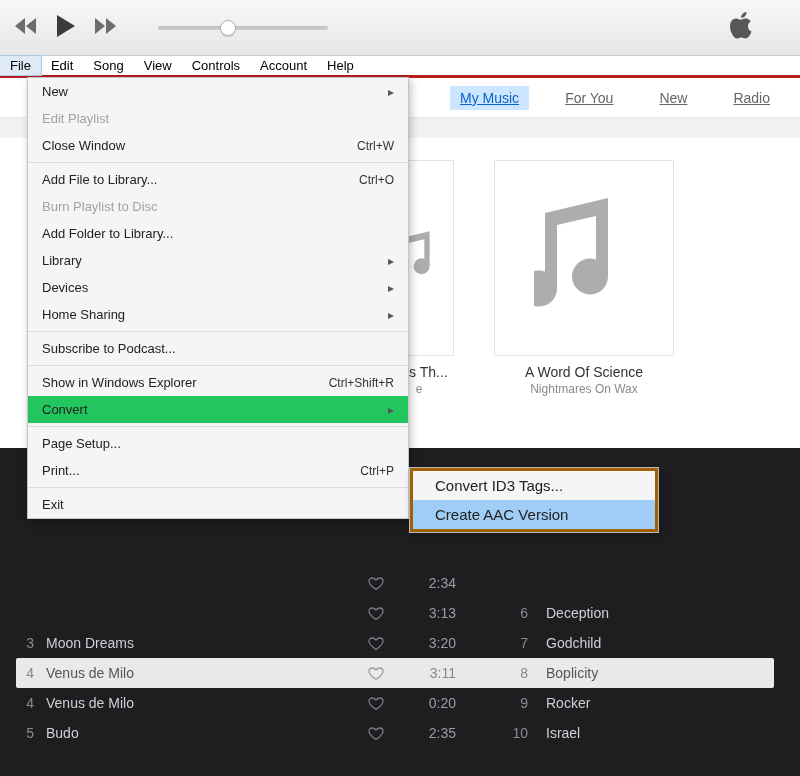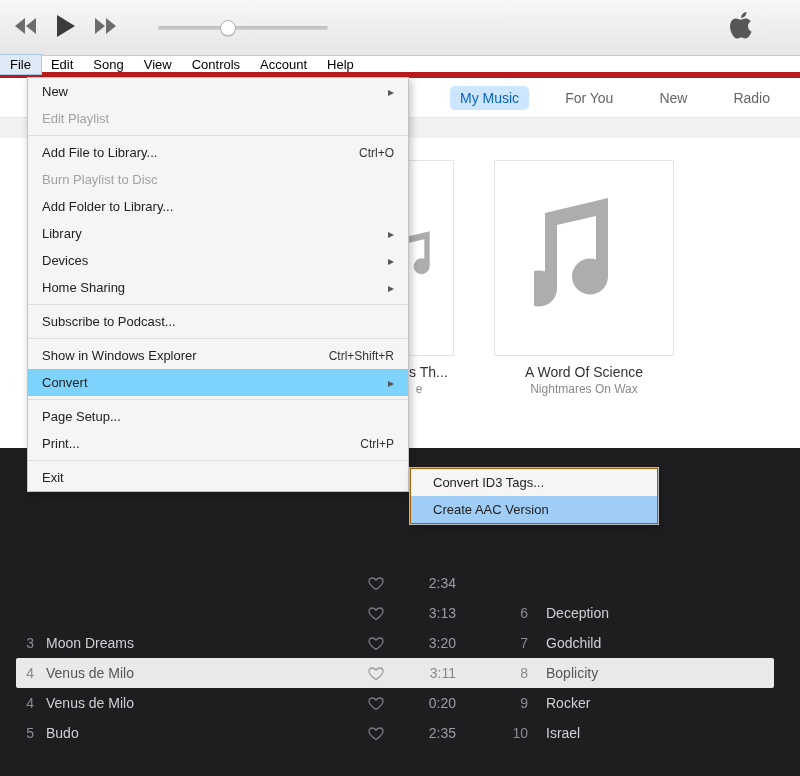--- a/index.html
+++ b/index.html
@@ -28,35 +28,35 @@
     background: #fff; border: 1px solid #b5b5b5;
     box-shadow: 0 1px 1px rgba(0,0,0,.15);
   }
   .apple {
     position: absolute; right: 46px; top: 50%; transform: translateY(-50%);
     color: #575757;
   }
 
   
   .menubar {
-    height: 22px; background: #fff; border-bottom: 6px solid #b91c1c;
+    height: 22px; background: #fff; border-bottom: 3px solid #b91c1c;
     display: flex; align-items: center; font-size: 13px;
     position: relative; z-index: 30;
   }
   .menuitem { padding: 2px 10px; cursor:default; }
   .menuitem.open { background: #dfeaf7; outline: 1px solid #aac8e8; }
 
   
   .tabsbar {
     position: absolute; top: 78px; left: 0; right: 0;
     height: 40px; background: #fff; border-bottom: 1px solid #e5e5e5;
     display: flex; align-items: center; gap: 26px;
     padding-left: 450px; font-size: 14px; color: #666;
   }
-  .tab { padding: 4px 10px; border-radius: 5px; }
+  .tab { padding: 4px 10px; border-radius: 0; text-decoration: underline; }
   .tab.active { background: #cde6ff; color: #0a63c8; }
 
   
   .albums {
     position: absolute; top: 138px; left: 0; right: 0; height: 310px;
     background: #fff;
   }
   .album {
     position: absolute; width: 196px; top: 22px;
   }
@@ -98,35 +98,35 @@
     border: 1px solid #c3c3c3;
     box-shadow: 2px 3px 8px rgba(0,0,0,.25);
     z-index: 40;
     font-size: 13px; color: #222;
   }
   .dd-item {
     display: flex; align-items: center; justify-content: space-between;
     padding: 6px 14px;
   }
   .dd-item.disabled { color: #a2a2a2; }
-  .dd-item.hov { background: #7dd3fc; justify-content: space-between; }
+  .dd-item.hov { background: #22c55e; justify-content: space-between; }
   .dd-sep { height: 1px; background: #dcdcdc; margin: 3px 0; }
   .dd-shortcut { color: #333; font-size: 12px; }
   .dd-chev { color: #555; font-size: 12px; }
 
   
   .submenu {
     position: absolute; top: 468px; left: 410px;
     width: 248px;
     background: #f5f5f5;
-    border: 1px solid #a16207;
+    border: 3px solid #a16207;
     box-shadow: 2px 3px 8px rgba(0,0,0,.25);
     z-index: 41;
     outline: 1px solid #bbb;
-    font-size: 13px; color: #222;
+    font-size: 15px; color: #222;
   }
   .sm-item { padding: 6px 22px; }
   .sm-item.hov { background: #9fcdf6; }
 
   .heart svg { vertical-align: middle; }
 </style>
 </head>
 <body>
 
 <div class="playerbar">
@@ -261,20 +261,24 @@
 </div>
 
 <div class="dropdown" id="dropdown">
     <div class="dd-item">
       <span>New</span>
       <span class="dd-chev">▸</span>
     </div>
     <div class="dd-item disabled">
       <span>Edit Playlist</span>
     </div>
+    <div class="dd-item">
+      <span>Close Window</span>
+      <span class="dd-shortcut">Ctrl+W</span>
+    </div>
     <div class="dd-sep"></div>
     <div class="dd-item">
       <span>Add File to Library...</span>
       <span class="dd-shortcut">Ctrl+O</span>
     </div>
     <div class="dd-item disabled">
       <span>Burn Playlist to Disc</span>
     </div>
     <div class="dd-item">
       <span>Add Folder to Library...</span>

